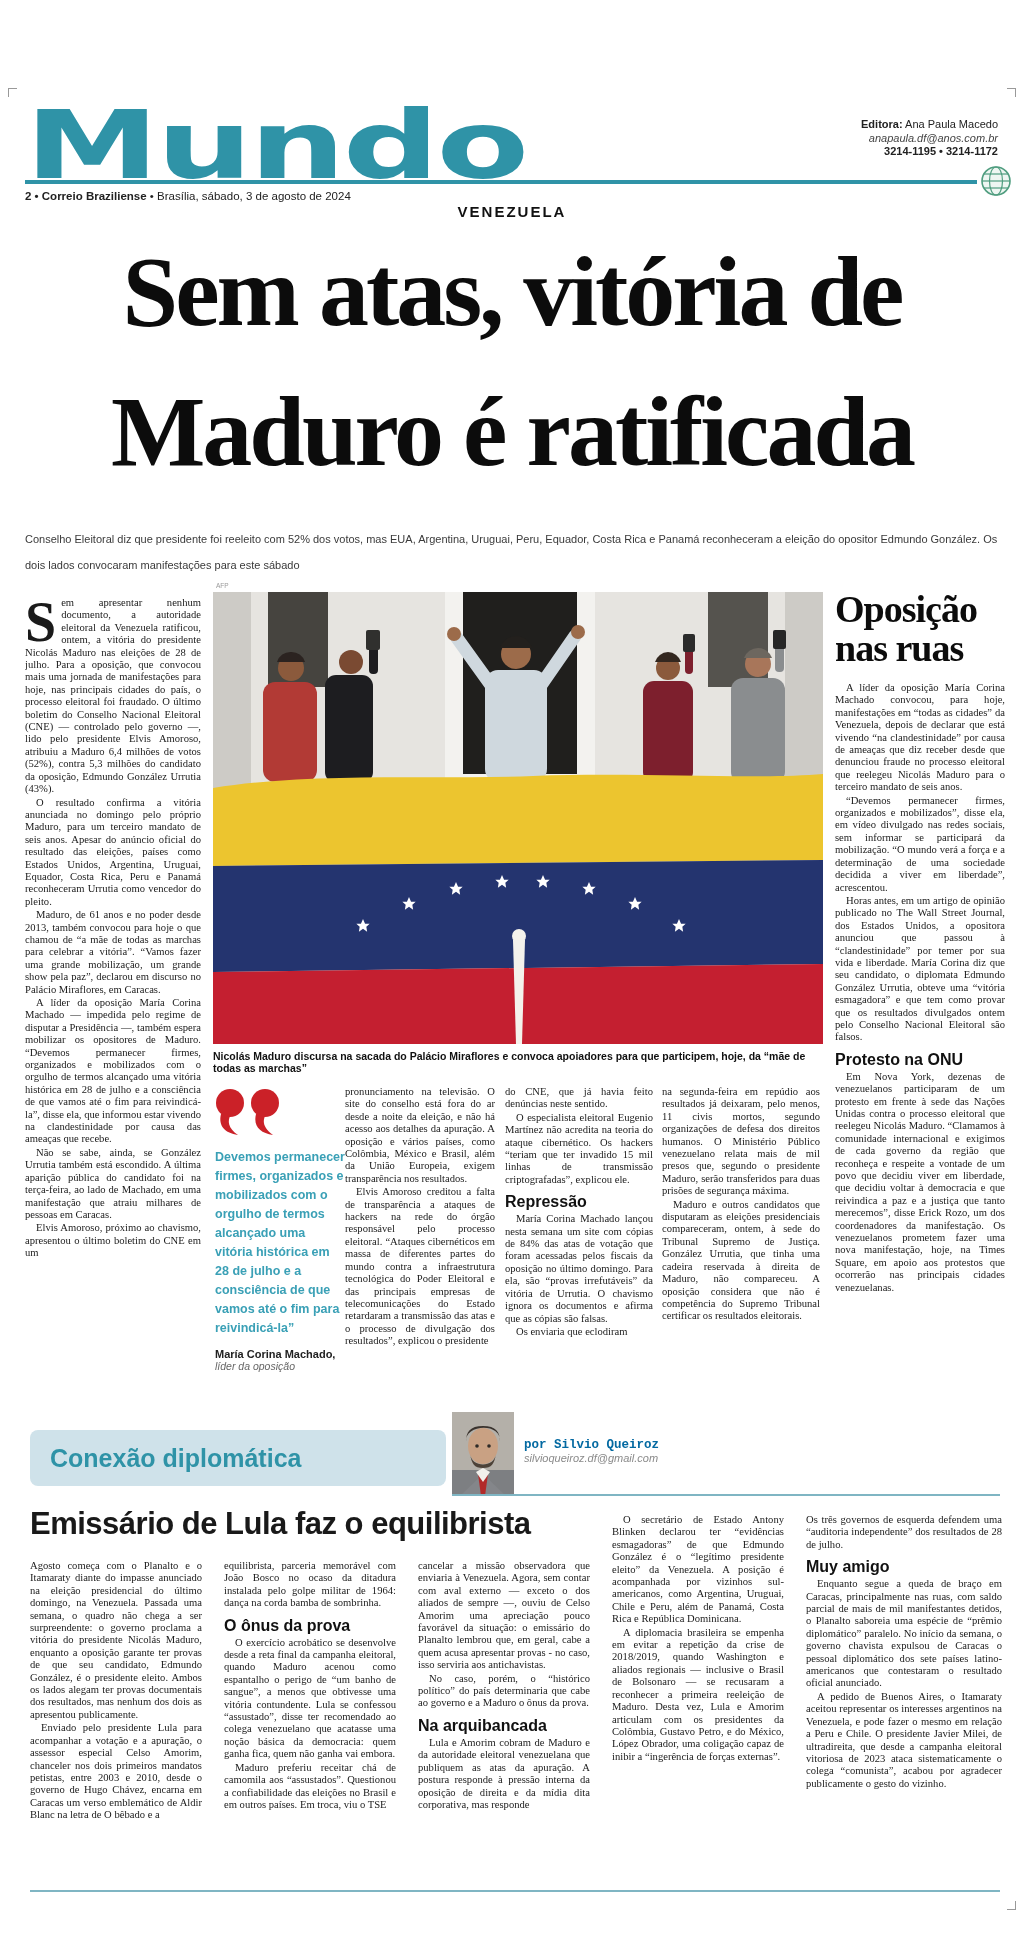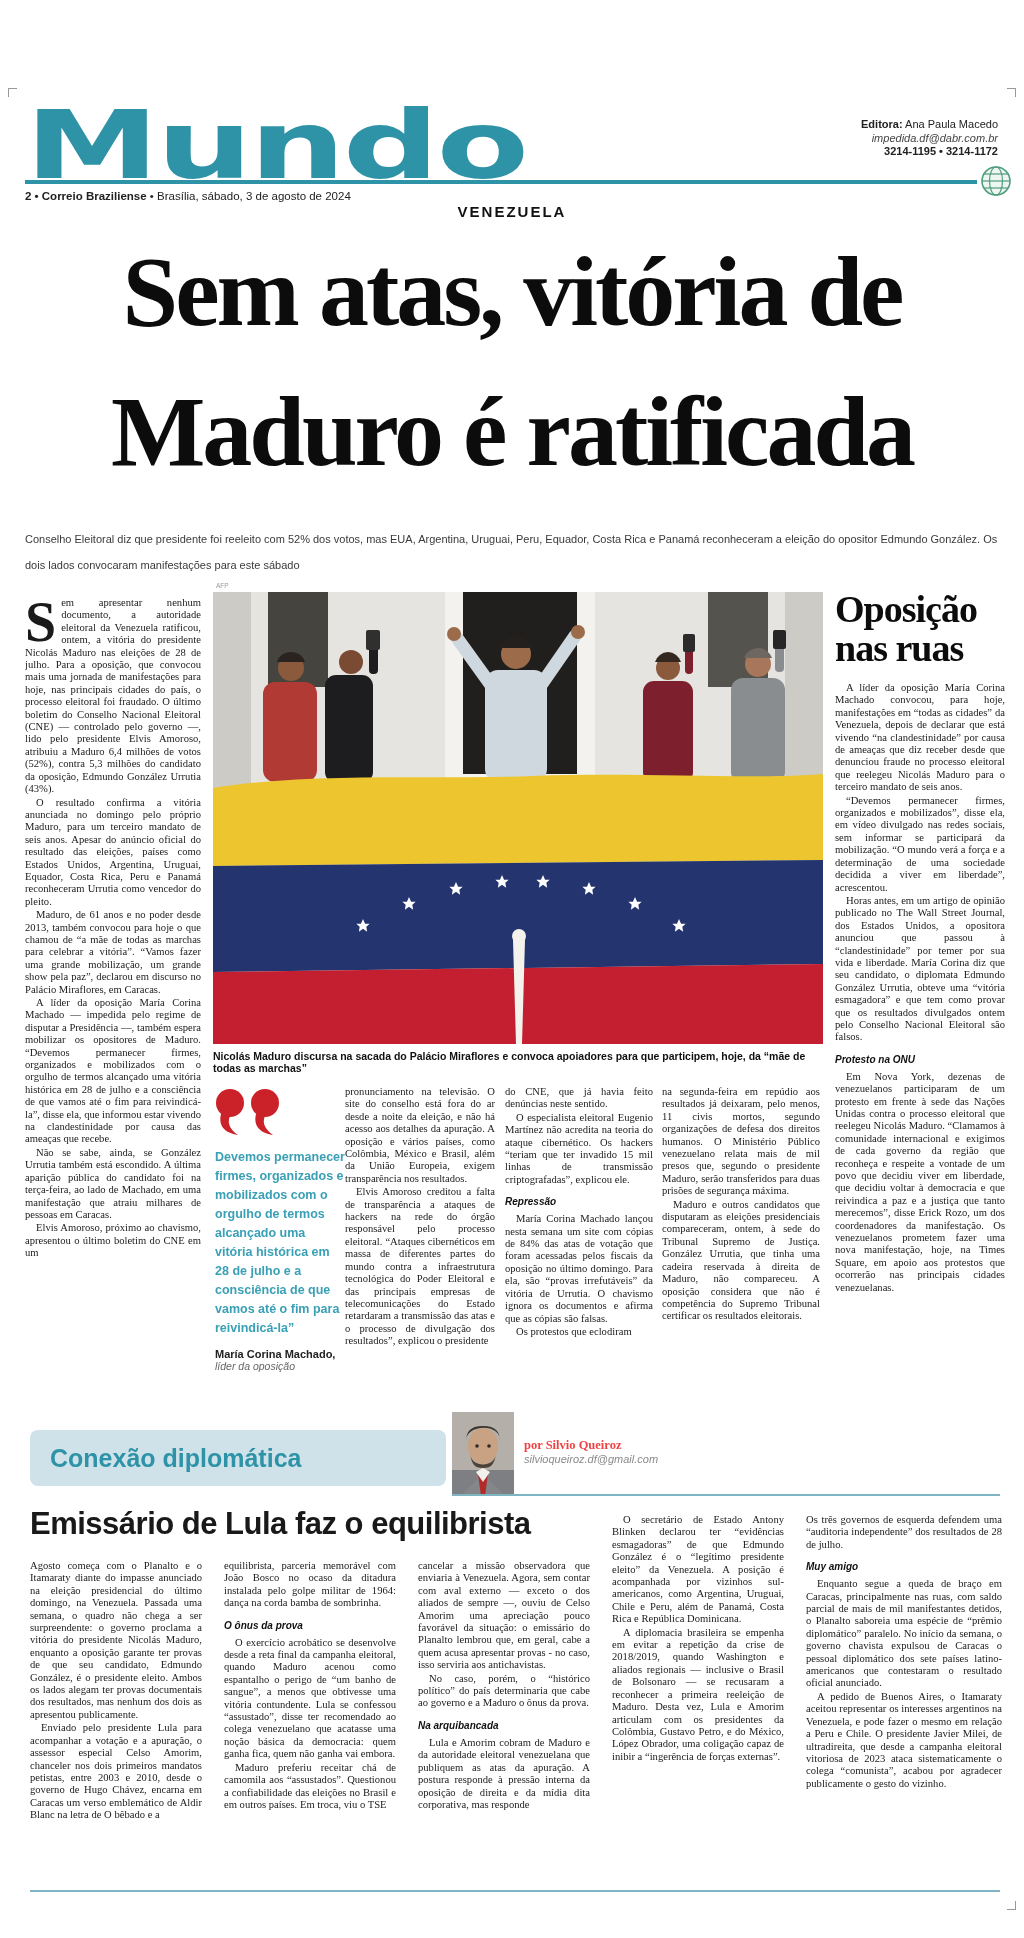--- a/index.html
+++ b/index.html
@@ -23,38 +23,38 @@
   .headline{font-family:"Liberation Serif",serif;font-weight:700;font-size:100px;line-height:140px;
         text-align:center;width:100%;color:#0c0c0c;letter-spacing:-3px;}
   .deck{font-family:"Liberation Sans",sans-serif;font-size:11px;line-height:26px;color:#3a3a3a;
         text-align:left;}
   
   .bodycol{font-size:10.6px;line-height:12.4px;text-align:justify;overflow:hidden;}
   .bodycol p{margin:0;}
   .bodycol p.ind{text-indent:11px;}
   .bodycol p + p{margin-top:1px;}
   .dropcap{float:left;font-weight:700;font-size:56px;line-height:45px;padding:3px 5px 0 0;}
-  .subhead{font-family:"Liberation Sans",sans-serif;font-weight:700;font-size:10px;line-height:15px;
-        margin:8px 0 4px 0;text-align:left;color:#111;font-style:italic;}
+  .subhead{font-family:"Liberation Sans",sans-serif;font-weight:700;font-size:16px;line-height:15px;
+        margin:8px 0 4px 0;text-align:left;color:#111;}
   
   .sidebar-title{font-family:"Liberation Serif",serif;font-weight:700;font-size:38px;line-height:39px;
         color:#0c0c0c;letter-spacing:-1px;}
   
   .caption{font-family:"Liberation Sans",sans-serif;font-weight:700;font-size:10.5px;color:#111;}
   .photo-credit{font-family:"Liberation Sans",sans-serif;font-size:6.5px;color:#9a9a9a;}
   
   .quote-text{font-family:"Liberation Sans",sans-serif;font-weight:700;font-size:12.5px;line-height:19px;
         color:#3aa0b6;}
   .quote-author{font-family:"Liberation Sans",sans-serif;font-weight:700;font-size:11px;color:#222;margin-top:10px;}
   .quote-role{font-family:"Liberation Sans",sans-serif;font-style:italic;font-size:10.5px;color:#666;}
   
   .conexao-band{background:#cfe2ea;border-radius:8px;}
   .conexao-title{font-family:"Liberation Sans",sans-serif;font-weight:700;font-size:25px;color:#2f93a7;
         line-height:56px;padding-left:20px;}
-  .byline{font-family:Liberation Serif, serif;font-weight:700;font-size:12.5px;color:#ef4444;}
+  .byline{font-family:Liberation Mono, monospace;font-weight:700;font-size:12.5px;color:#0369a1;}
   .byline-email{font-family:"Liberation Sans",sans-serif;font-style:italic;font-size:11px;color:#8a8a8a;}
   .col-headline{font-family:"Liberation Sans",sans-serif;font-weight:700;font-size:31px;letter-spacing:-0.5px;
         color:#191919;}
   .thin-teal{background:#7fb5c3;height:2px;}
 </style>
 </head>
 <body>
 
 <div class="page">
 
@@ -68,21 +68,21 @@
   </div>
   <div class="abs cropmark" style="left:1006px;top:1900px;width:10px;height:10px;">
     <span style="right:0;bottom:0;width:9px;height:1px;"></span>
       <span style="right:0;bottom:0;width:1px;height:9px;"></span>
   </div>
 
   <div class="abs section-title" style="left:25px;top:100px;">Mundo</div>
   <div class="abs editor-block" style="left:740px;top:118px;width:258px;">
     <div><span class="b">Editora:</span>
       <span>Ana Paula Macedo</span></div>
-    <div class="i">impedida.df@dabr.com.br</div>
+    <div class="i">anapaula.df@anos.com.br</div>
     <div class="b">3214-1195 • 3214-1172</div>
   </div>
   <div class="abs teal-rule" style="left:25px;top:180px;width:952px;"></div>
   <div class="abs" style="left:980px;top:165px;">
     <svg width="32" height="32" viewBox="0 0 32 32">
       <circle cx="16" cy="16" r="14" fill="#eef6f2" stroke="#4f9d7f" stroke-width="1.6"></circle>
       <ellipse cx="16" cy="16" rx="6.5" ry="14" fill="none" stroke="#4f9d7f" stroke-width="1.2"></ellipse>
       <line x1="2" y1="16" x2="30" y2="16" stroke="#4f9d7f" stroke-width="1.2"></line>
       <line x1="4" y1="9" x2="28" y2="9" stroke="#4f9d7f" stroke-width="1.2"></line>
       <line x1="4" y1="23" x2="28" y2="23" stroke="#4f9d7f" stroke-width="1.2"></line>
@@ -186,21 +186,21 @@
 
   <div class="abs bodycol" style="left:345px;top:1086px;width:150px;height:314px;">
     <p>pronunciamento na televisão. O site do conselho está fora do ar desde a noite da eleição, e não há acesso aos detalhes da apuração. A oposição e vários países, como Colômbia, México e Brasil, além da União Europeia, exigem transparência nos resultados.</p>
     <p class="ind">Elvis Amoroso creditou a falta de transparência a ataques de hackers na rede do órgão responsável pelo processo eleitoral. “Ataques cibernéticos em massa de diferentes partes do mundo contra a infraestrutura tecnológica do Poder Eleitoral e das principais empresas de telecomunicações do Estado retardaram a transmissão das atas e o processo de divulgação dos resultados”, explicou o presidente</p>
   </div>
   <div class="abs bodycol" style="left:505px;top:1086px;width:148px;height:314px;">
     <p>do CNE, que já havia feito denúncias neste sentido.</p>
     <p class="ind">O especialista eleitoral Eugenio Martínez não acredita na teoria do ataque cibernético. Os hackers “teriam que ter invadido 15 mil linhas de transmissão criptografadas”, explicou ele.</p>
     <div class="subhead">Repressão</div>
     <p class="ind">María Corina Machado lançou nesta semana um site com cópias de 84% das atas de votação que foram acessadas pelos fiscais da oposição no último domingo. Para ela, são “provas irrefutáveis” da vitória de Urrutia. O chavismo ignora os documentos e afirma que as cópias são falsas.</p>
-    <p class="ind">Os protestos que eclodiram</p>
+    <p class="ind">Os enviaria que eclodiram</p>
   </div>
   <div class="abs bodycol" style="left:662px;top:1086px;width:158px;height:314px;">
     <p>na segunda-feira em repúdio aos resultados já deixaram, pelo menos, 11 civis mortos, segundo organizações de defesa dos direitos humanos. O Ministério Público venezuelano relata mais de mil presos que, segundo o presidente Maduro, serão transferidos para duas prisões de segurança máxima.</p>
     <p class="ind">Maduro e outros candidatos que disputaram as eleições presidenciais compareceram, ontem, à sede do Tribunal Supremo de Justiça. González Urrutia, que tinha uma cadeira reservada à direita de Maduro, não compareceu. A oposição considera que não é competência do Supremo Tribunal certificar os resultados eleitorais.</p>
   </div>
 
   <div class="abs" style="left:835px;top:590px;width:170px;">
     <div class="sidebar-title">Oposição nas ruas</div>
     <div class="bodycol" style="margin-top:14px;">
       <p class="ind">A líder da oposição María Corina Machado convocou, para hoje, manifestações em “todas as cidades” da Venezuela, depois de declarar que está vivendo “na clandestinidade” por causa de ameaças que diz receber desde que denunciou fraude no processo eleitoral que reelegeu Nicolás Maduro para o terceiro mandato de seis anos.</p>

